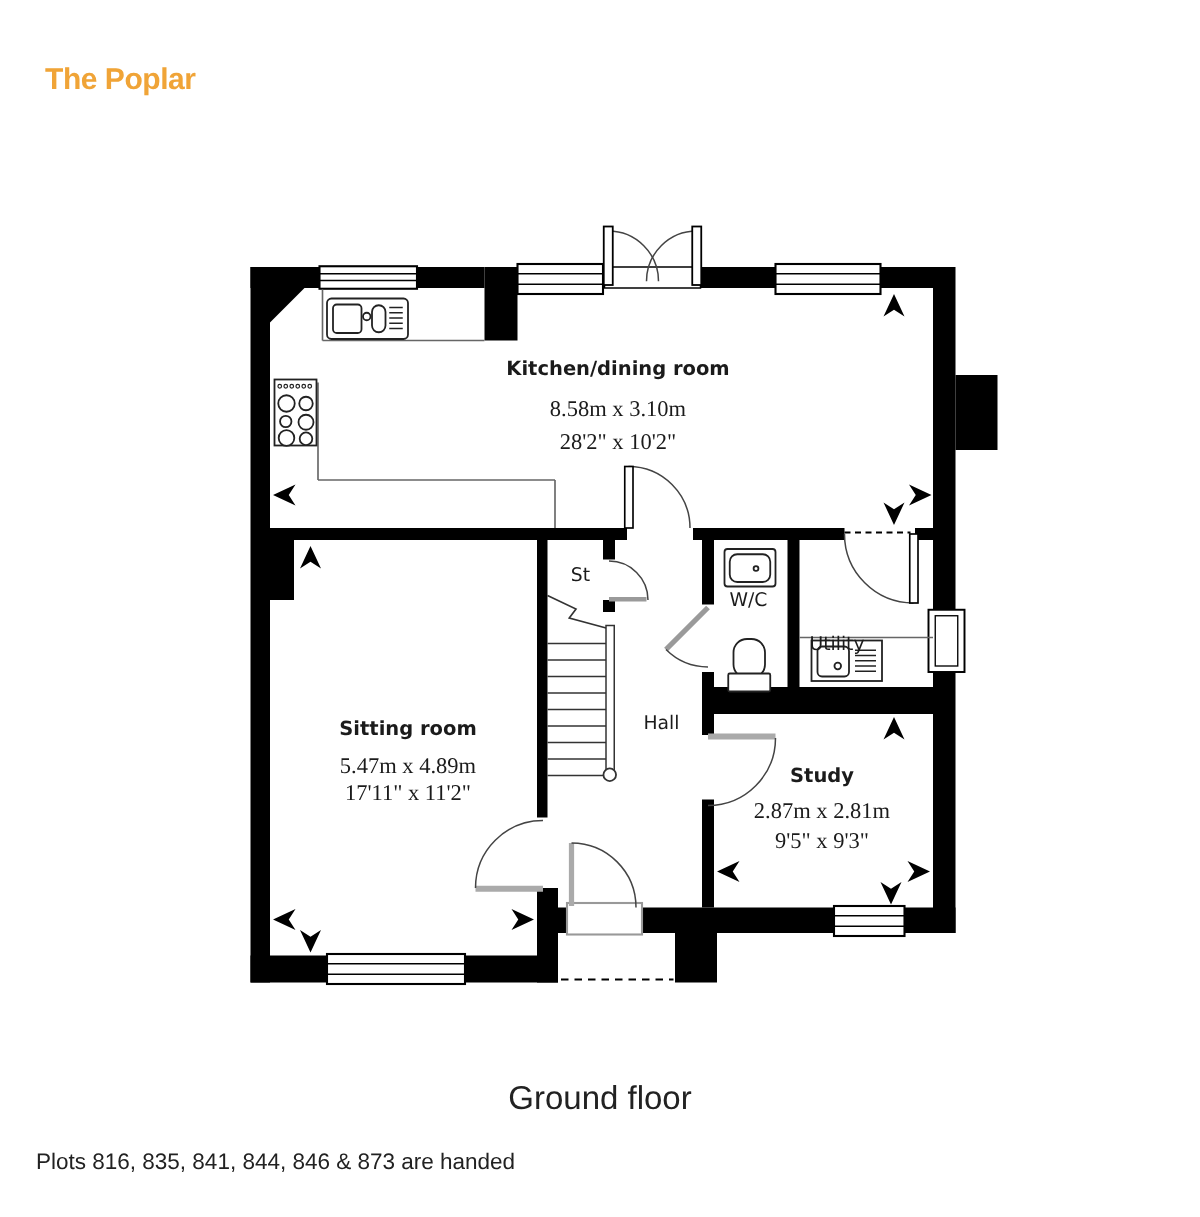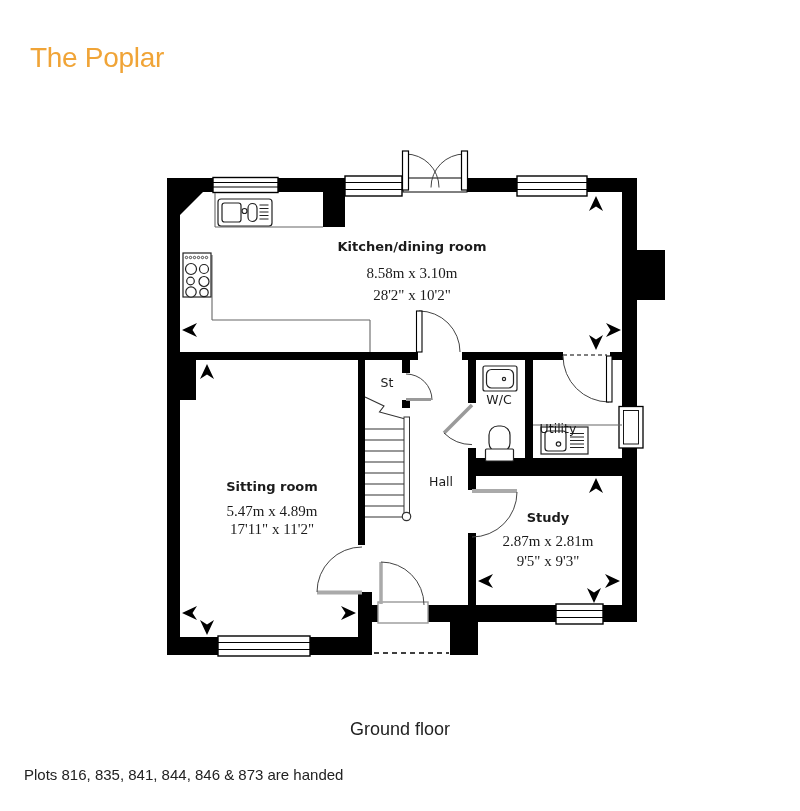--- a/index.html
+++ b/index.html
@@ -1,26 +1,26 @@
 <!DOCTYPE html>
 <html><head>
 <meta charset="utf-8">
 <style>
   html,body{margin:0;padding:0;background:#fff;}
   body{width:800px;height:811px;position:relative;overflow:hidden;
        font-family:"Liberation Sans",sans-serif;color:#1b1b1b;}
   .abs{position:absolute;}
   #plan-svg{position:absolute;left:0;top:0;}
-  .page-title{left:30px;top:42px;font-size:28px;font-weight:normal;letter-spacing:-.3px;color:#F0A437;}
+  .page-title{left:30px;top:42px;font-size:20px;font-weight:bold;letter-spacing:-.3px;color:#F0A437;}
   .lbl,.dim,.sm{position:absolute;transform:translateX(-50%);white-space:nowrap;
        font-family:"DejaVu Sans","Liberation Sans",sans-serif;text-align:center;}
   .lbl{font-size:13px;font-weight:bold;}
   .dim{font-size:15px;font-family:Liberation Serif, serif;}
   .sm{font-size:12.5px;}
-  .floor-label{left:400px;top:719px;transform:translateX(-50%);font-size:18px;color:#222;}
+  .floor-label{left:400px;top:719px;transform:translateX(-50%);font-size:22px;color:#222;}
   .footnote{left:24px;top:766px;font-size:15px;color:#222;}
 </style>
 </head>
 <body>
 
 <div class="abs page-title">The Poplar</div>
 
 <svg id="plan-svg" width="800" height="811" viewBox="0 0 800 811">
 
   <g fill="#000">

